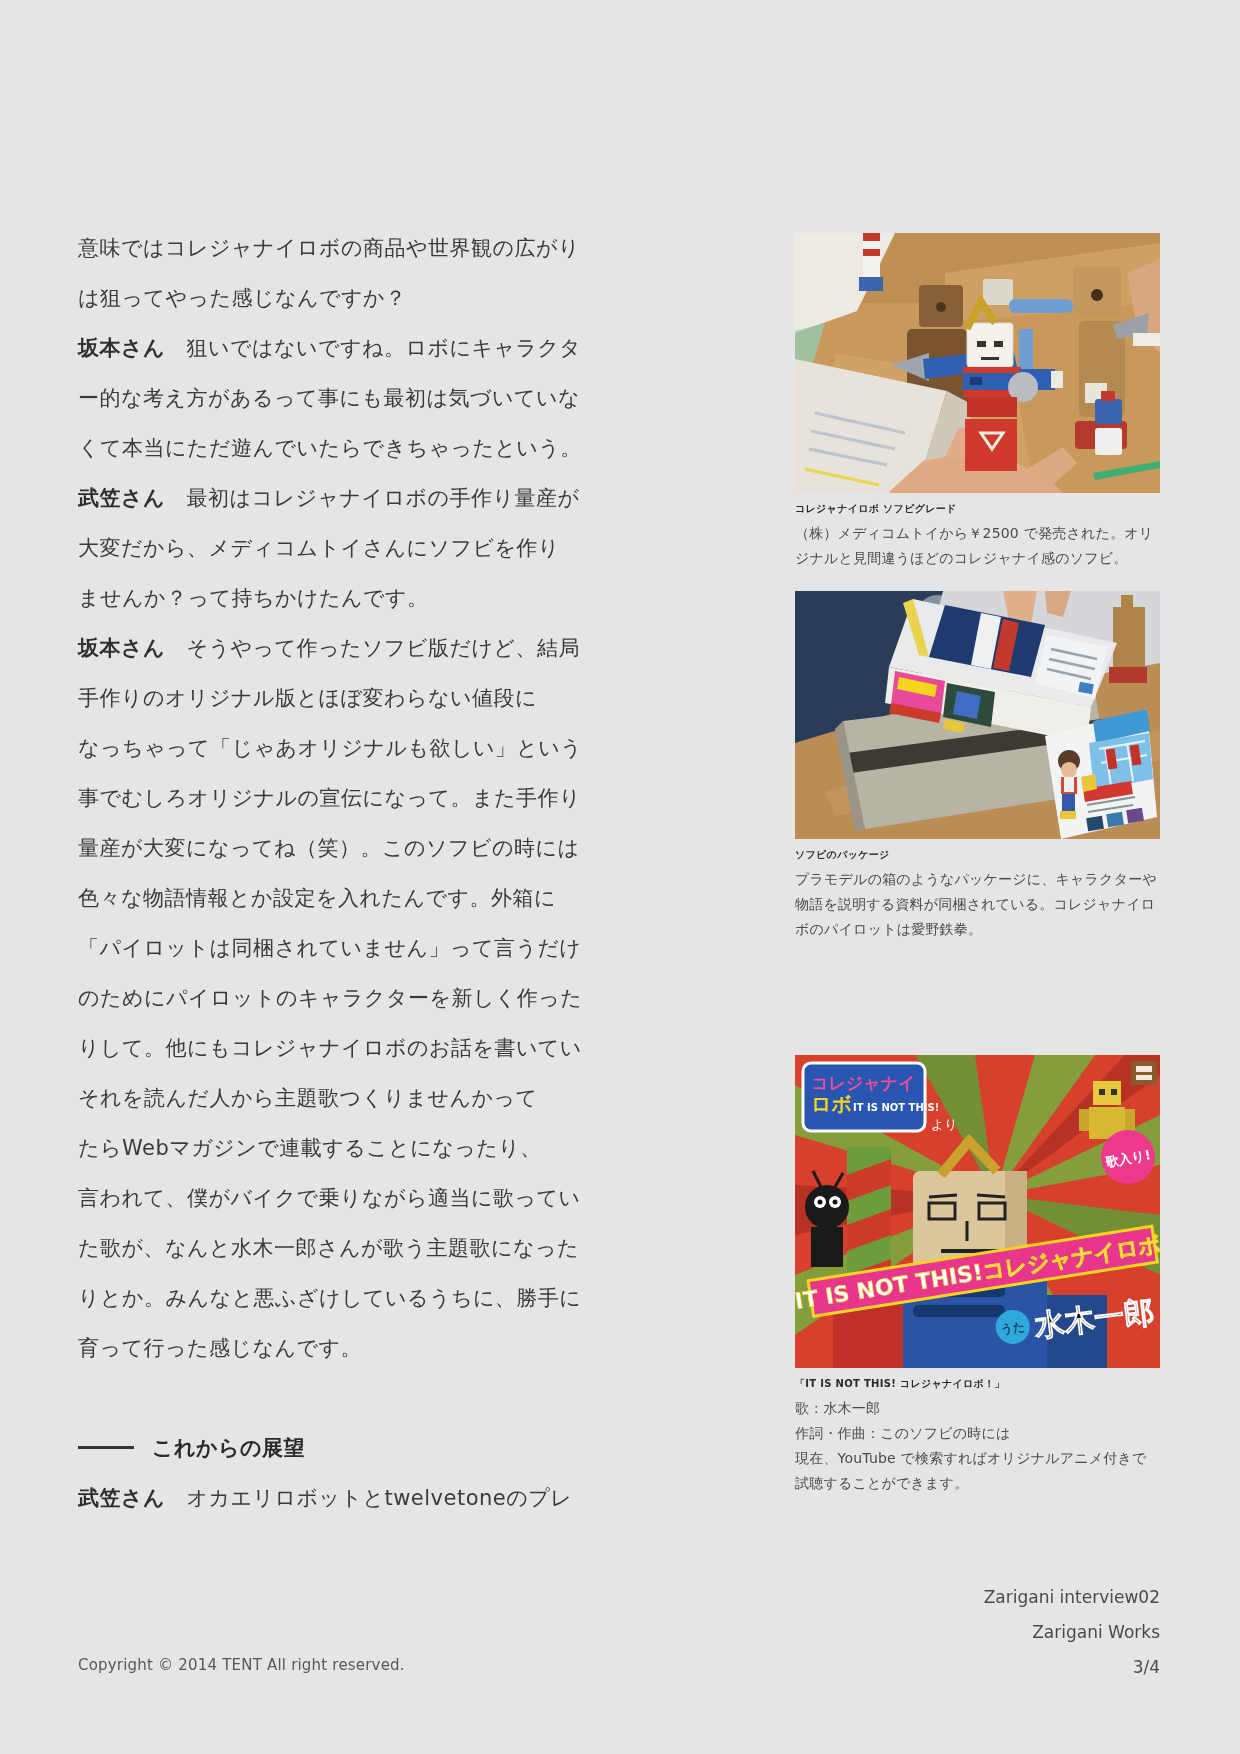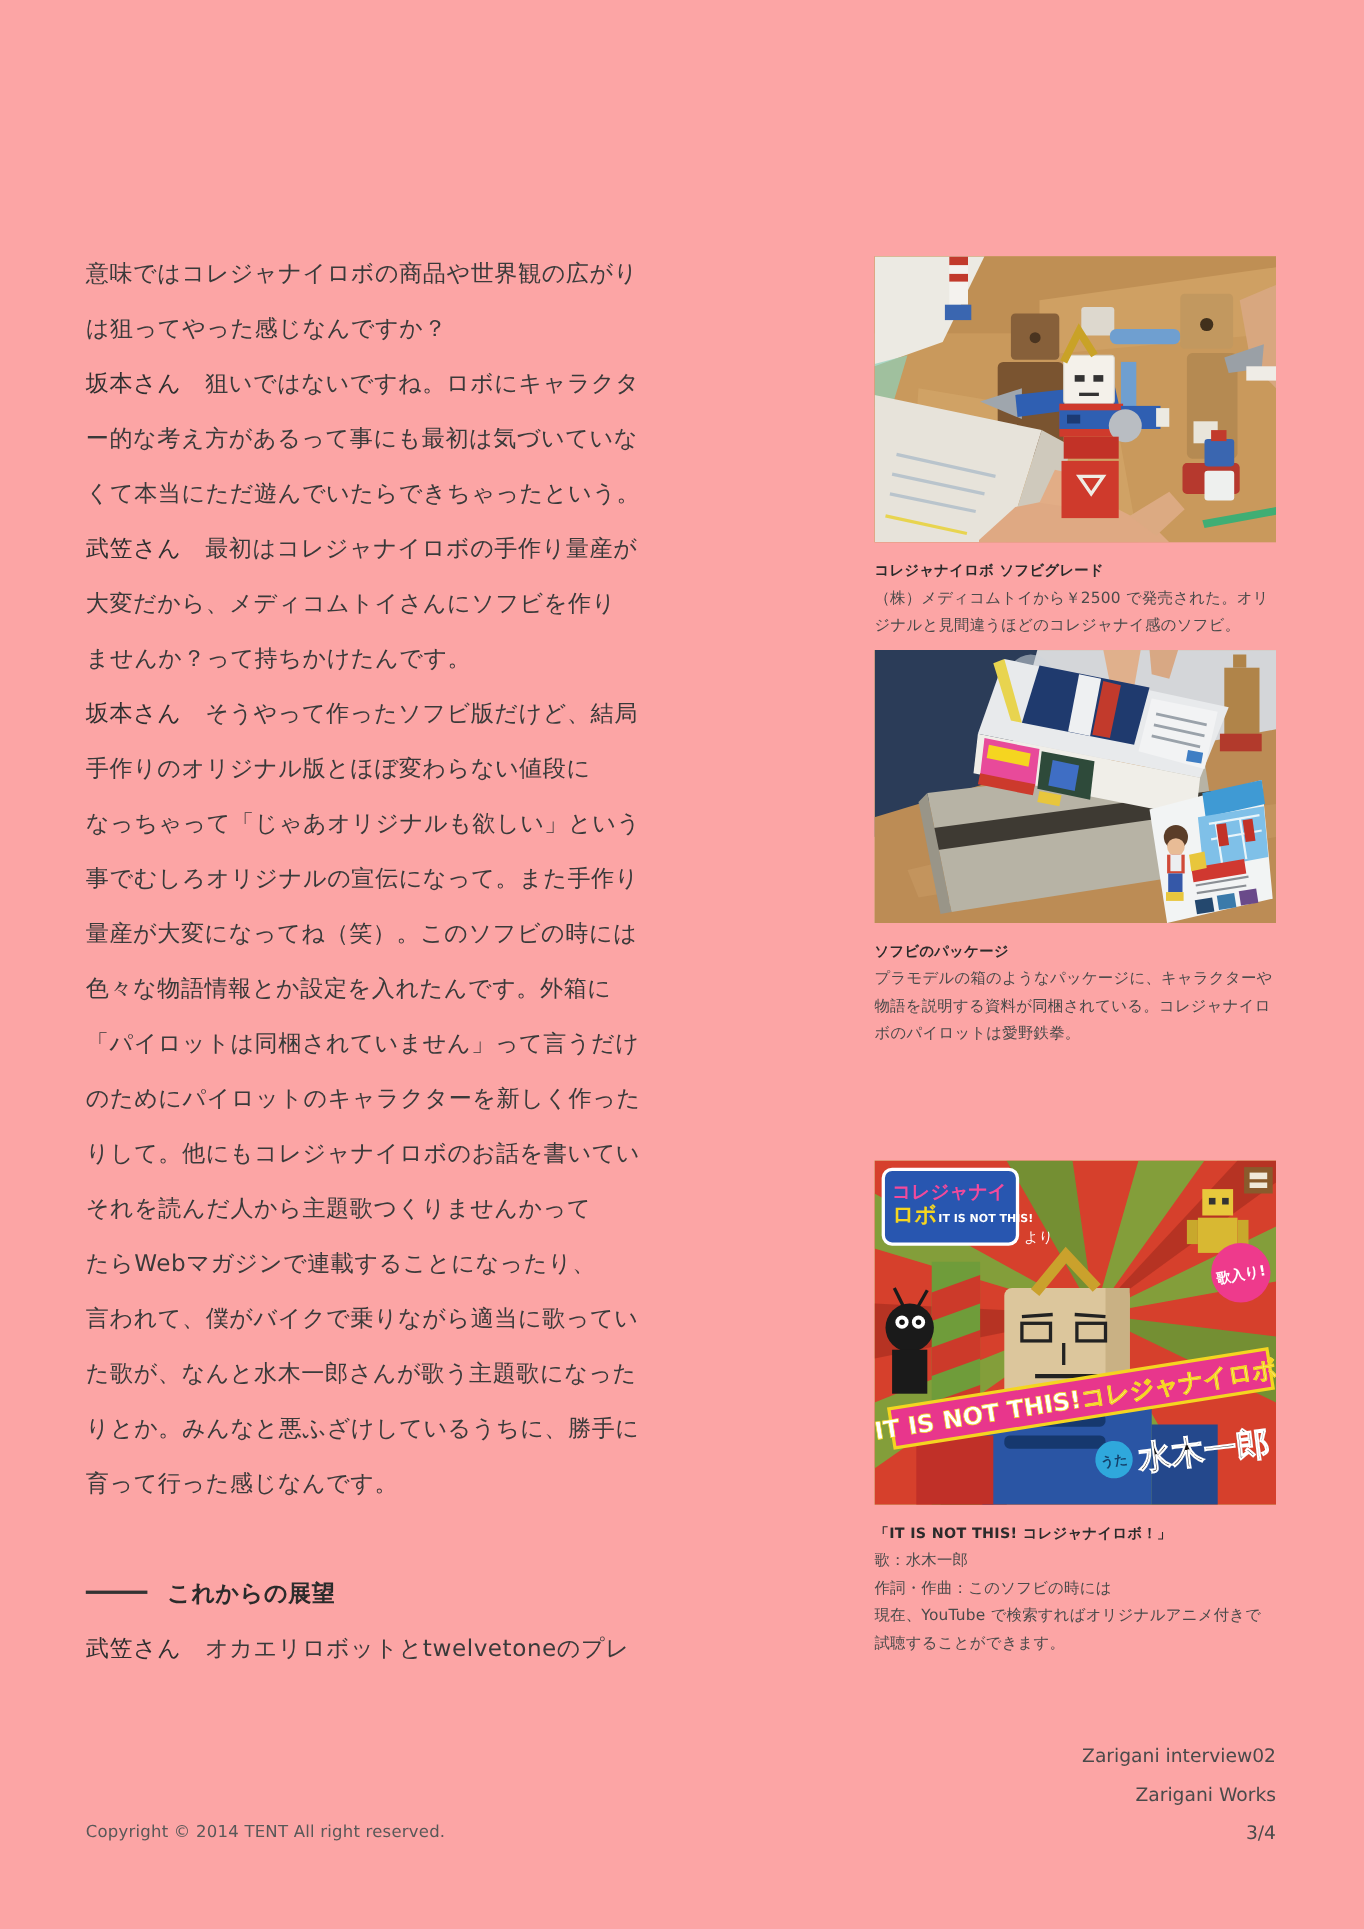--- a/index.html
+++ b/index.html
@@ -1,30 +1,30 @@
 <!DOCTYPE html>
 <html lang="ja"><head>
 <meta charset="utf-8">
 <style>
   html,body{margin:0;padding:0;background:#ffffff;}
-  .page{position:relative;width:1240px;height:1754px;background:#fca5a5;overflow:hidden;
+  .page{position:relative;width:1240px;height:1754px;background:#e5e5e5;overflow:hidden;
         font-family:"DejaVu Sans","Liberation Sans",sans-serif;}
   
   .text-col{position:absolute;left:78px;top:223px;width:500px;color:#3a3a3a;}
   .tline{height:50px;line-height:50px;font-size:21px;white-space:nowrap;letter-spacing:0.5px;}
-  .tline .speaker{font-weight:normal;color:#2f2f2f;}
+  .tline .speaker{font-weight:bold;color:#2f2f2f;}
   .tline.spacer{height:50px;}
   .tline.heading{font-weight:bold;color:#2b2b2b;}
   .tline.heading .dash{display:inline-block;width:56px;height:3px;background:#333;
         vertical-align:middle;margin-right:18px;margin-bottom:4px;}
   
   .fig{position:absolute;left:795px;width:365px;}
   .photo{width:365px;overflow:hidden;background:#c9995c;}
   .photo svg{display:block;}
-  .cap-title{font-size:13px;font-weight:bold;color:#2b2b2b;line-height:25px;margin-top:14px;letter-spacing:0.3px;}
+  .cap-title{font-size:10px;font-weight:bold;color:#2b2b2b;line-height:25px;margin-top:3px;letter-spacing:0.3px;}
   .cap-body{font-size:14px;color:#4a4a4a;line-height:25px;letter-spacing:0.2px;}
   
   .footer-left{position:absolute;left:78px;top:1656px;font-size:15px;color:#585858;letter-spacing:0.2px;}
   .footer-right{position:absolute;left:700px;top:1580px;width:460px;text-align:right;
         font-size:17px;color:#4a4a4a;line-height:35px;}
 </style>
 </head>
 <body>
 
 <div class="page">

